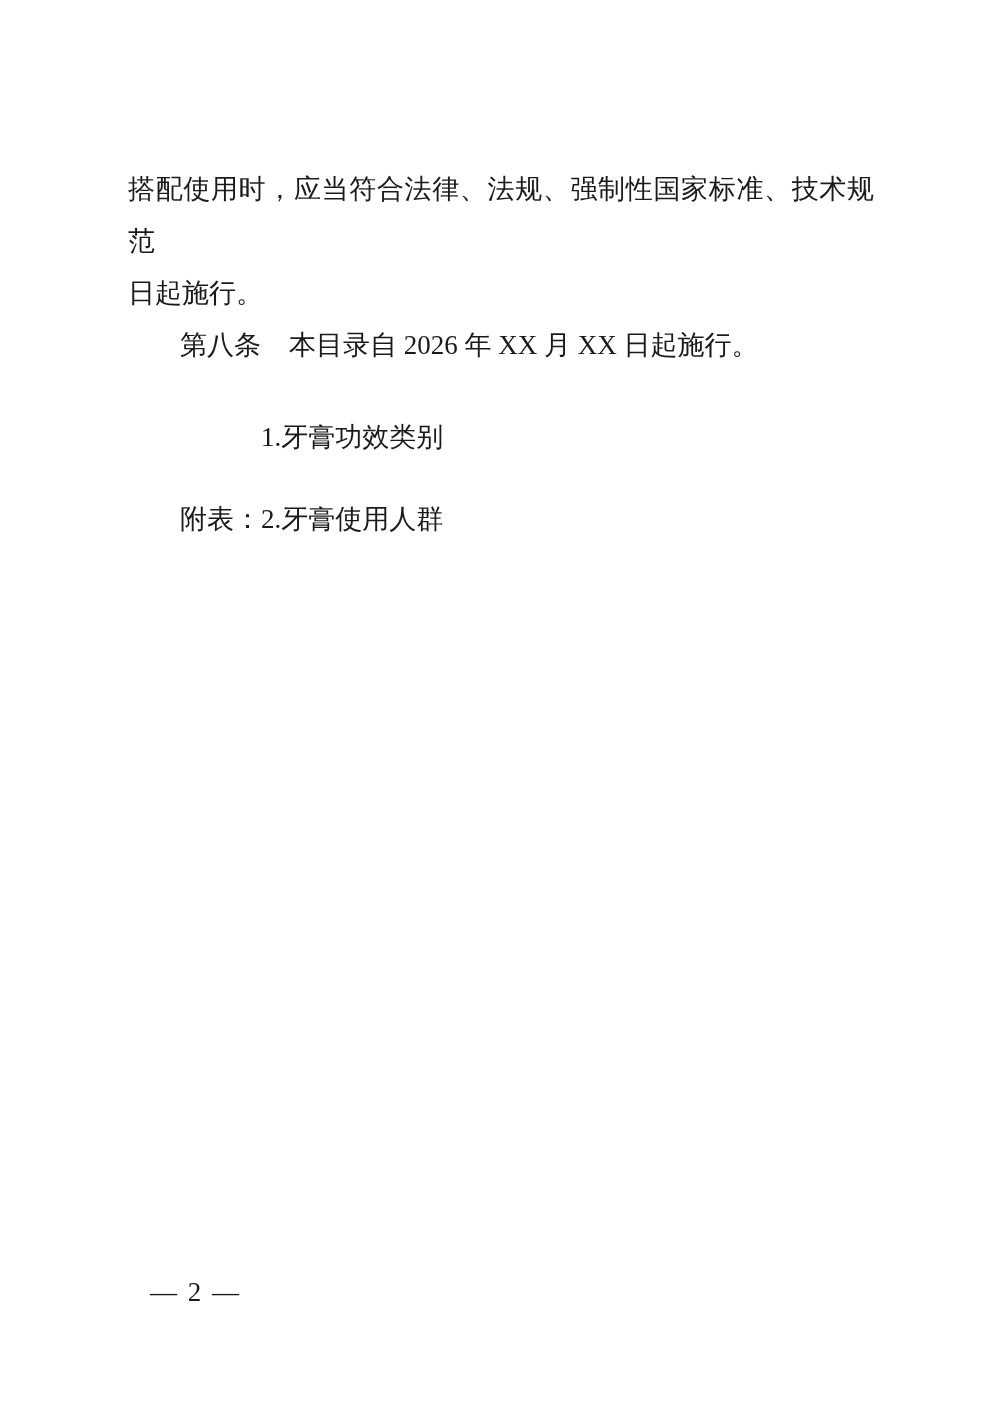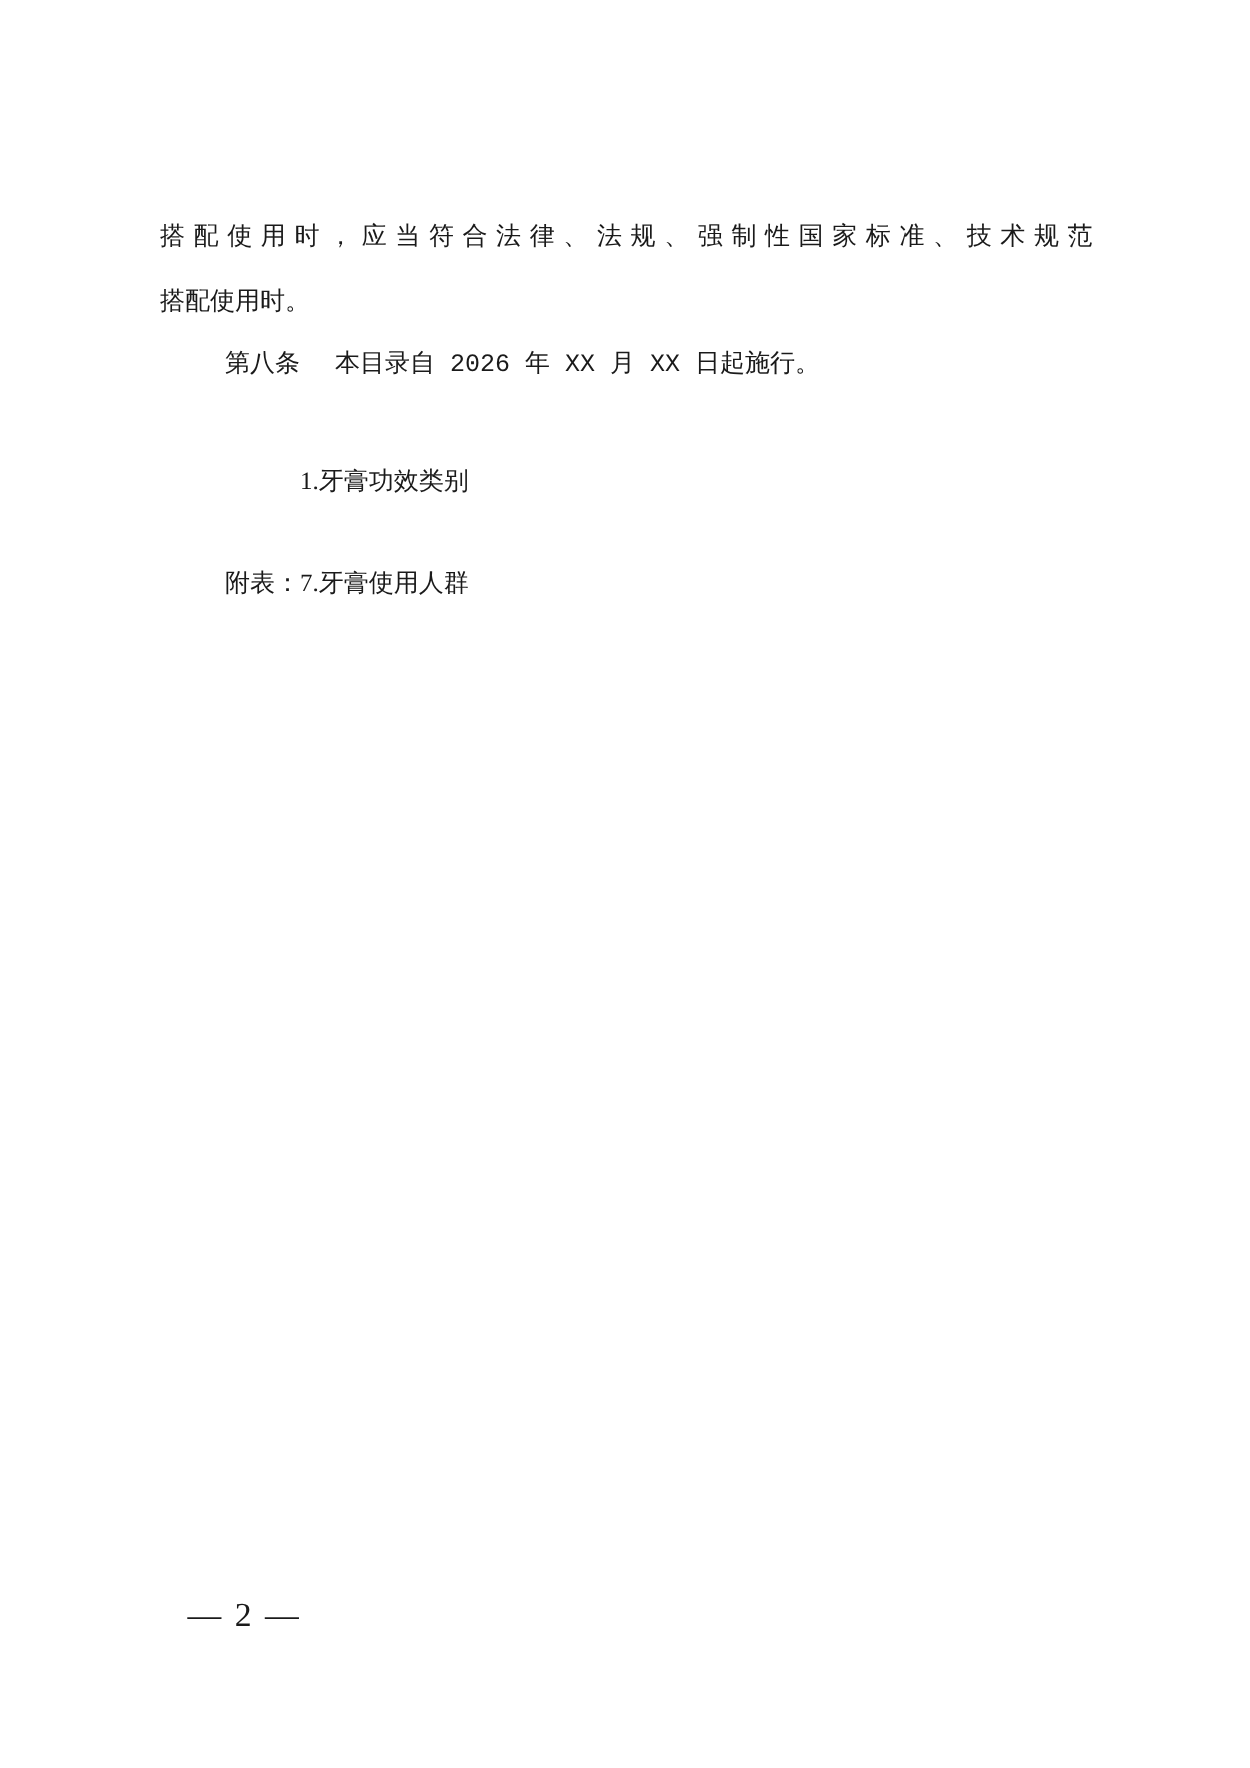--- a/index.html
+++ b/index.html
@@ -15,35 +15,34 @@
     background: #ffffff;
     color: #1a1a1a;
     font-family: "Liberation Serif", "DejaVu Serif", serif;
     overflow: hidden;
   }
   .content {
     position: absolute;
     left: 128px;
     top: 163px;
     width: 746px;
-    font-size: 20px;
+    font-size: 27px;
     line-height: 52px;
   }
   .text-line {
     white-space: nowrap;
   }
   
   .line-justified {
     white-space: normal;
     text-align: justify;
     text-align-last: justify;
   }
   .article-line {
     padding-left: 52px; 
-    font-family: Liberation Mono, monospace;
   }
   .article-number {
     display: inline-block;
   }
   .article-text {
     display: inline-block;
     margin-left: 28px; 
   }
   .spacer-block {
     height: 40px;
@@ -76,33 +75,33 @@
 </style>
 </head>
 <body>
 
 <div class="page">
 
   <div class="content">
 
     <div class="text-line line-justified">搭配使用时，应当符合法律、法规、强制性国家标准、技术规范</div>
 
-    <div class="text-line">搭配使用时。</div>
+    <div class="text-line">日起施行。</div>
 
     <div class="text-line article-line">
       <span class="article-number">第八条</span><span class="article-text">本目录自 2026 年 XX 月 XX 日起施行。</span>
     </div>
 
     <div class="spacer-block"></div>
 
     <div class="appendix">
       <span class="appendix-label">附表：</span>
       <span class="appendix-items">
         <span class="appendix-item">1.牙膏功效类别</span>
-        <span class="appendix-item">7.牙膏使用人群</span>
+        <span class="appendix-item">2.牙膏使用人群</span>
       </span>
     </div>
 
   </div>
 
   <div class="footer">— 2 —</div>
 
 </div>
 
 </body></html>

